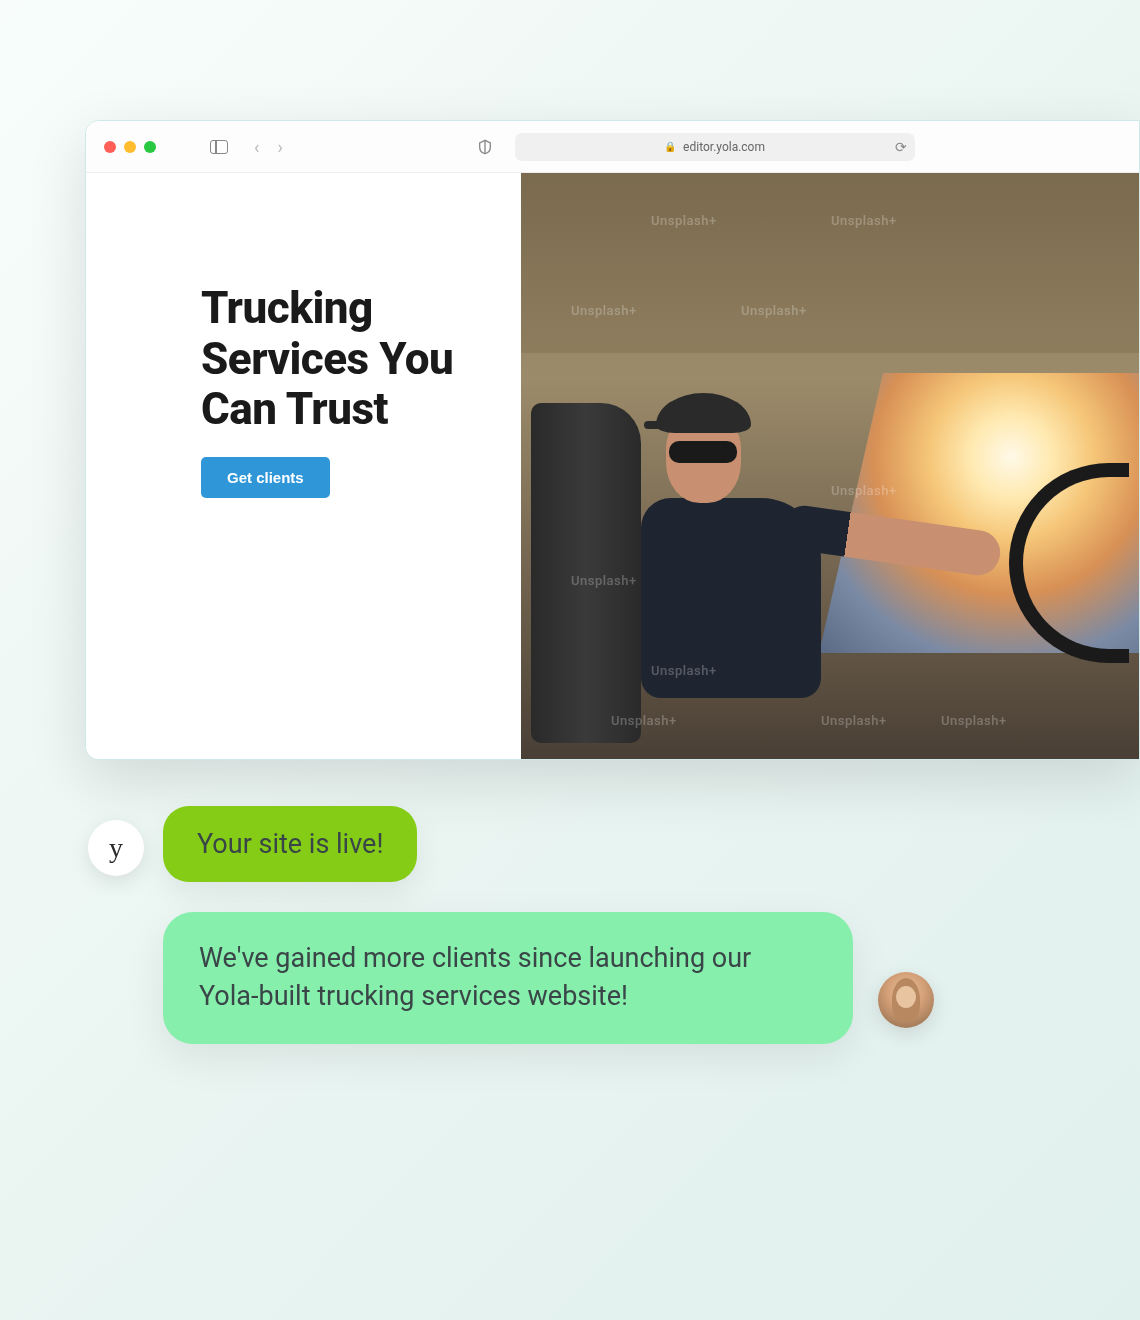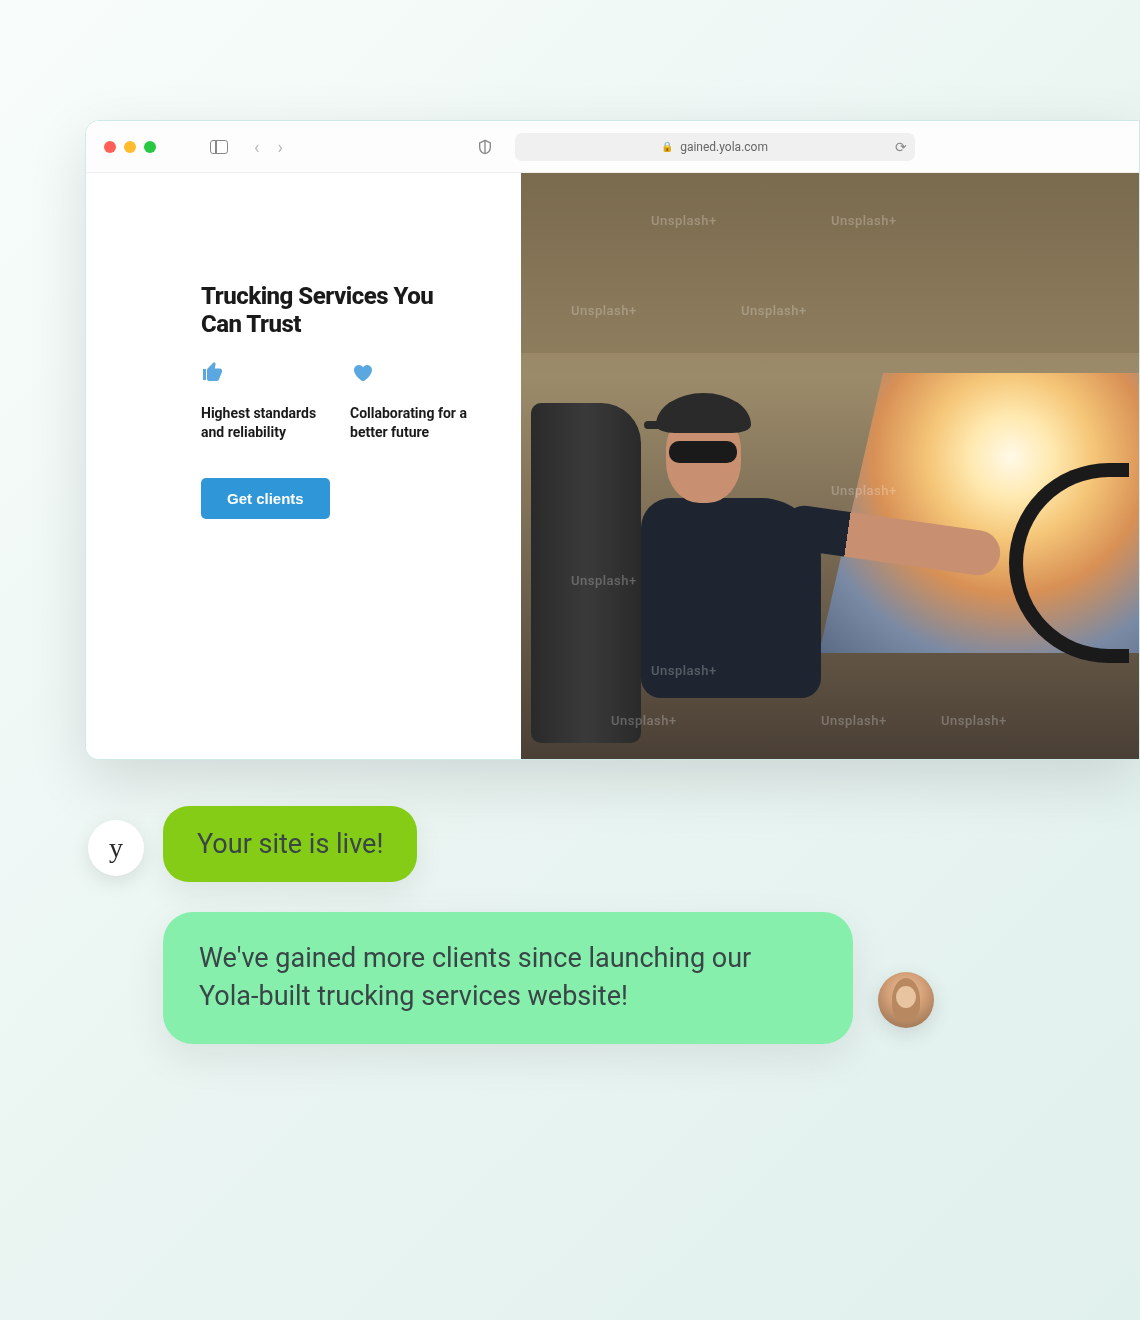--- a/index.html
+++ b/index.html
@@ -118,21 +118,21 @@
       height: calc(100% - 52px);
     }
     
     .content-left {
       width: 435px;
       padding: 110px 50px 50px 115px;
       background: #ffffff;
     }
     
     .hero-title {
-      font-size: 24px;
+      font-size: 44px;
       font-weight: 800;
       line-height: 1.15;
       color: #1a1a1a;
       margin-bottom: 22px;
       letter-spacing: -0.5px;
     }
     
     .hero-description {
       font-size: 14px;
       line-height: 1.55;
@@ -409,43 +409,29 @@
     <div class="nav-arrows">
       <span>‹</span>
       <span>›</span>
     </div>
     <svg class="shield-icon" viewBox="0 0 24 24" fill="none" stroke="#888" stroke-width="2">
       <path d="M12 2 L4 6 v6 c0 5 3.5 9 8 10 c4.5-1 8-5 8-10 V6 L12 2z"></path>
       <path d="M12 2 v20"></path>
     </svg>
     <div class="address-bar">
       <span class="lock-icon">🔒</span>
-      <span>gained.yola.com</span>
+      <span>editor.yola.com</span>
       <span class="reload-icon">⟳</span>
     </div>
   </div>
 
   <div class="browser-content">
     <div class="content-left">
       <h1 class="hero-title">Trucking Services You Can Trust</h1>
       
-      <div class="features-row">
-        <div class="feature">
-          <svg class="feature-icon" viewBox="0 0 24 24" fill="#5ba8e0">
-            <path d="M2 20h3V9H2v11zm19-9.5c0-1.1-.9-2-2-2h-5.2l.8-4.2v-.3c0-.4-.2-.8-.4-1.1L13 2 6.6 8.6C6.2 9 6 9.5 6 10v9c0 1.1.9 2 2 2h8c.8 0 1.5-.5 1.8-1.2l2.9-7c.2-.3.3-.6.3-1v-1.3z"></path>
-          </svg>
-          <div class="feature-label">Highest standards and reliability</div>
-        </div>
-        <div class="feature">
-          <svg class="feature-icon" viewBox="0 0 24 24" fill="#5ba8e0">
-            <path d="M12 21s-8-5.3-8-11c0-2.8 2.2-5 5-5 1.7 0 3.2.9 4 2.3C13.8 6 15.3 5 17 5c2.8 0 5 2.2 5 5 0 5.7-8 11-8 11h-2z"></path>
-          </svg>
-          <div class="feature-label">Collaborating for a better future</div>
-        </div>
-      </div>
       
       <button class="cta-button">Get clients</button>
     </div>
 
     <div class="content-right">
       <div class="hero-image">
         <div class="cabin-ceiling"></div>
         <div class="sunset-window"></div>
         <div class="cabin-seat"></div>
         <div class="driver">

